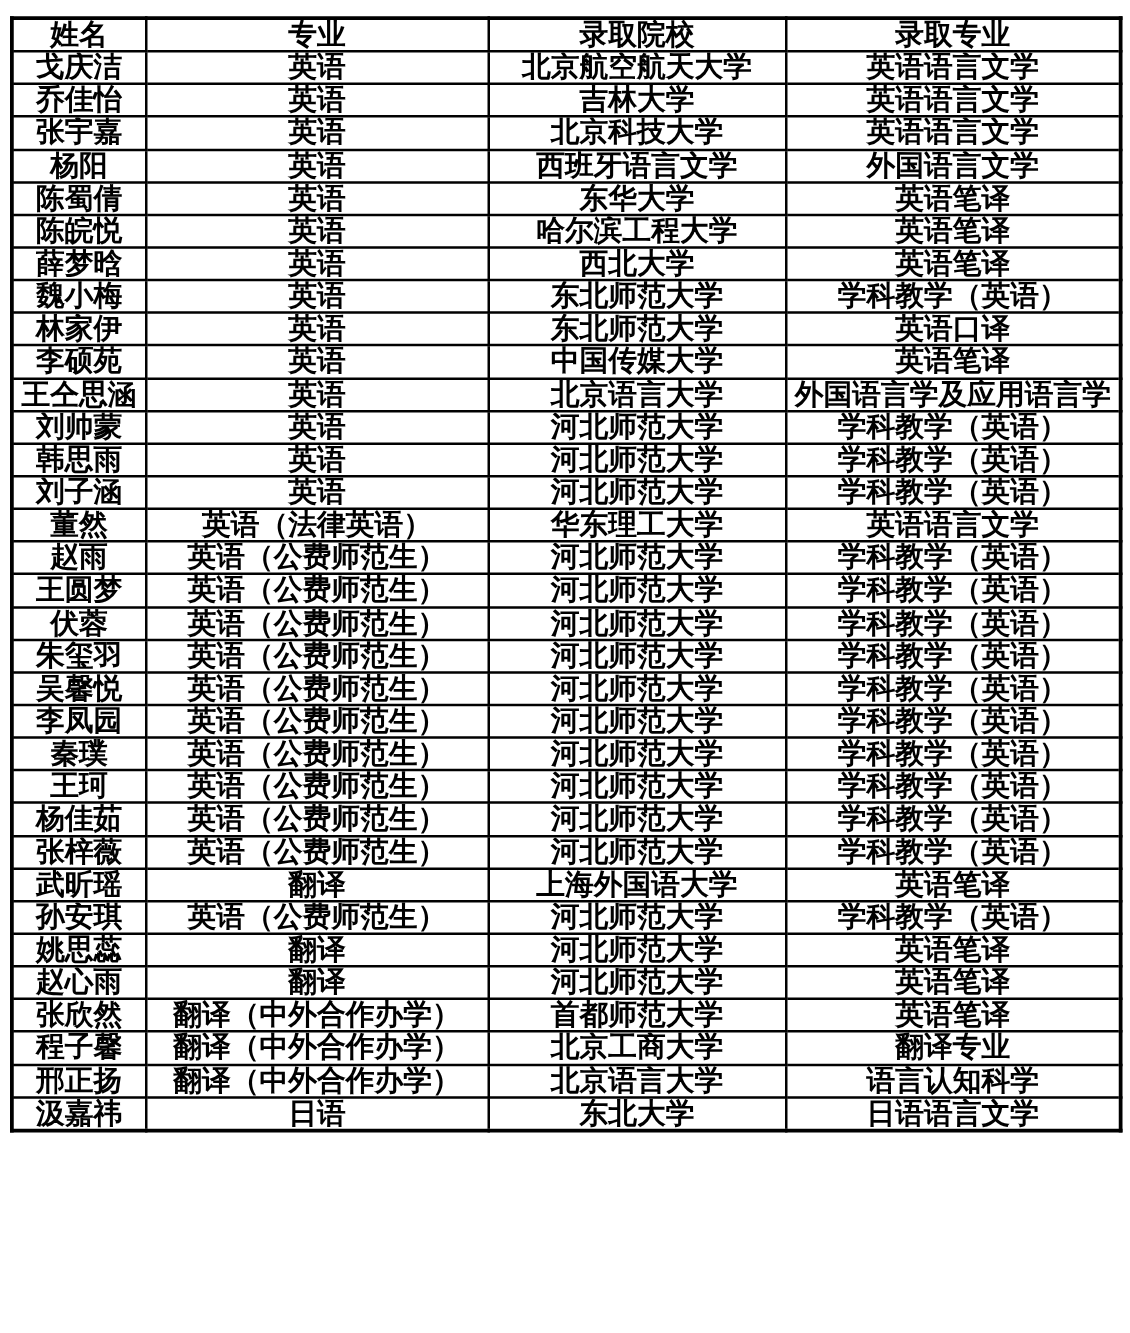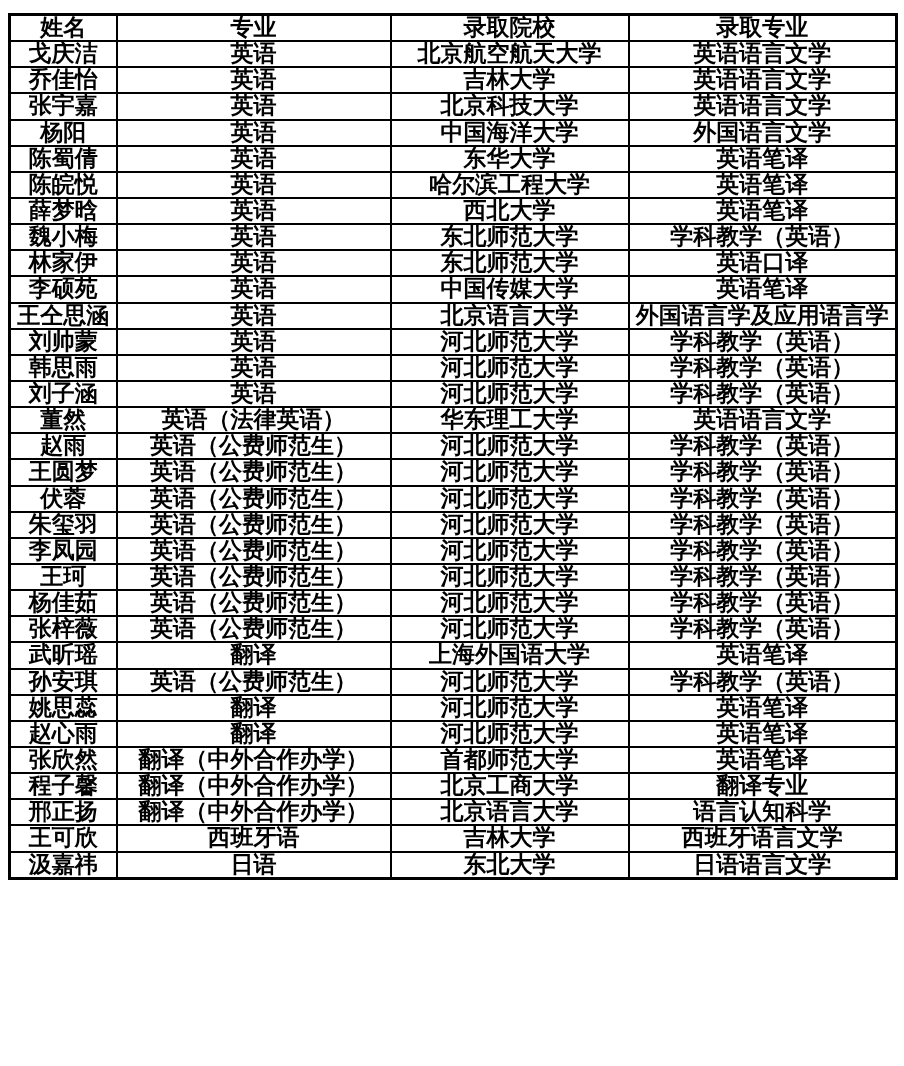--- a/index.html
+++ b/index.html
@@ -76,21 +76,21 @@
   </tr>
       <tr>
     <td>张宇嘉</td>
     <td>英语</td>
     <td>北京科技大学</td>
     <td>英语语言文学</td>
   </tr>
       <tr>
     <td>杨阳</td>
     <td>英语</td>
-    <td>中国海洋大学</td>
+    <td>西班牙语言文学</td>
     <td>外国语言文学</td>
   </tr>
       <tr>
     <td>陈蜀倩</td>
     <td>英语</td>
     <td>东华大学</td>
     <td>英语笔译</td>
   </tr>
       <tr>
     <td>陈皖悦</td>
@@ -170,21 +170,33 @@
     <td>河北师范大学</td>
     <td>学科教学（英语）</td>
   </tr>
       <tr>
     <td>朱玺羽</td>
     <td>英语（公费师范生）</td>
     <td>河北师范大学</td>
     <td>学科教学（英语）</td>
   </tr>
       <tr>
+    <td>吴馨悦</td>
+    <td>英语（公费师范生）</td>
+    <td>河北师范大学</td>
+    <td>学科教学（英语）</td>
+  </tr>
+      <tr>
     <td>李凤园</td>
+    <td>英语（公费师范生）</td>
+    <td>河北师范大学</td>
+    <td>学科教学（英语）</td>
+  </tr>
+      <tr>
+    <td>秦璞</td>
     <td>英语（公费师范生）</td>
     <td>河北师范大学</td>
     <td>学科教学（英语）</td>
   </tr>
       <tr>
     <td>王珂</td>
     <td>英语（公费师范生）</td>
     <td>河北师范大学</td>
     <td>学科教学（英语）</td>
   </tr>
@@ -236,25 +248,19 @@
     <td>北京工商大学</td>
     <td>翻译专业</td>
   </tr>
       <tr>
     <td>邢正扬</td>
     <td>翻译（中外合作办学）</td>
     <td>北京语言大学</td>
     <td>语言认知科学</td>
   </tr>
       <tr>
-    <td>王可欣</td>
-    <td>西班牙语</td>
-    <td>吉林大学</td>
-    <td>西班牙语言文学</td>
-  </tr>
-      <tr>
     <td>汲嘉祎</td>
     <td>日语</td>
     <td>东北大学</td>
     <td>日语语言文学</td>
   </tr>
     </tbody>
 </table>
 
 </body></html>

